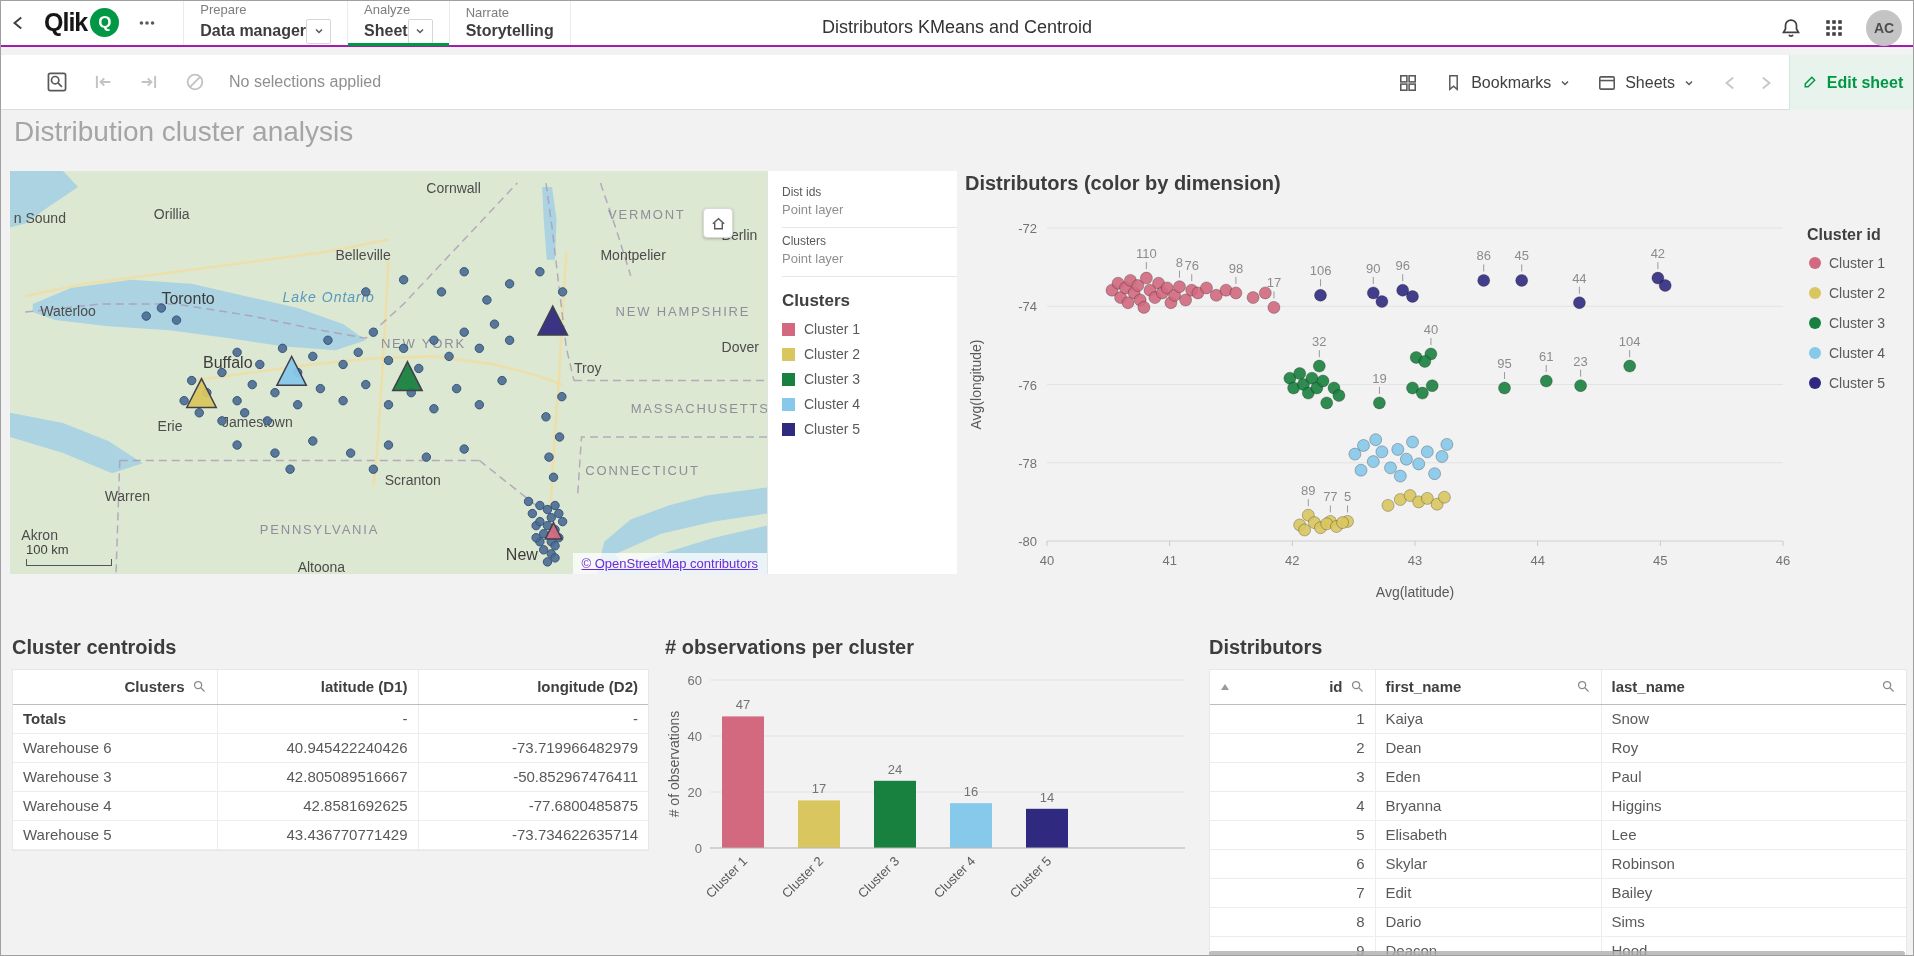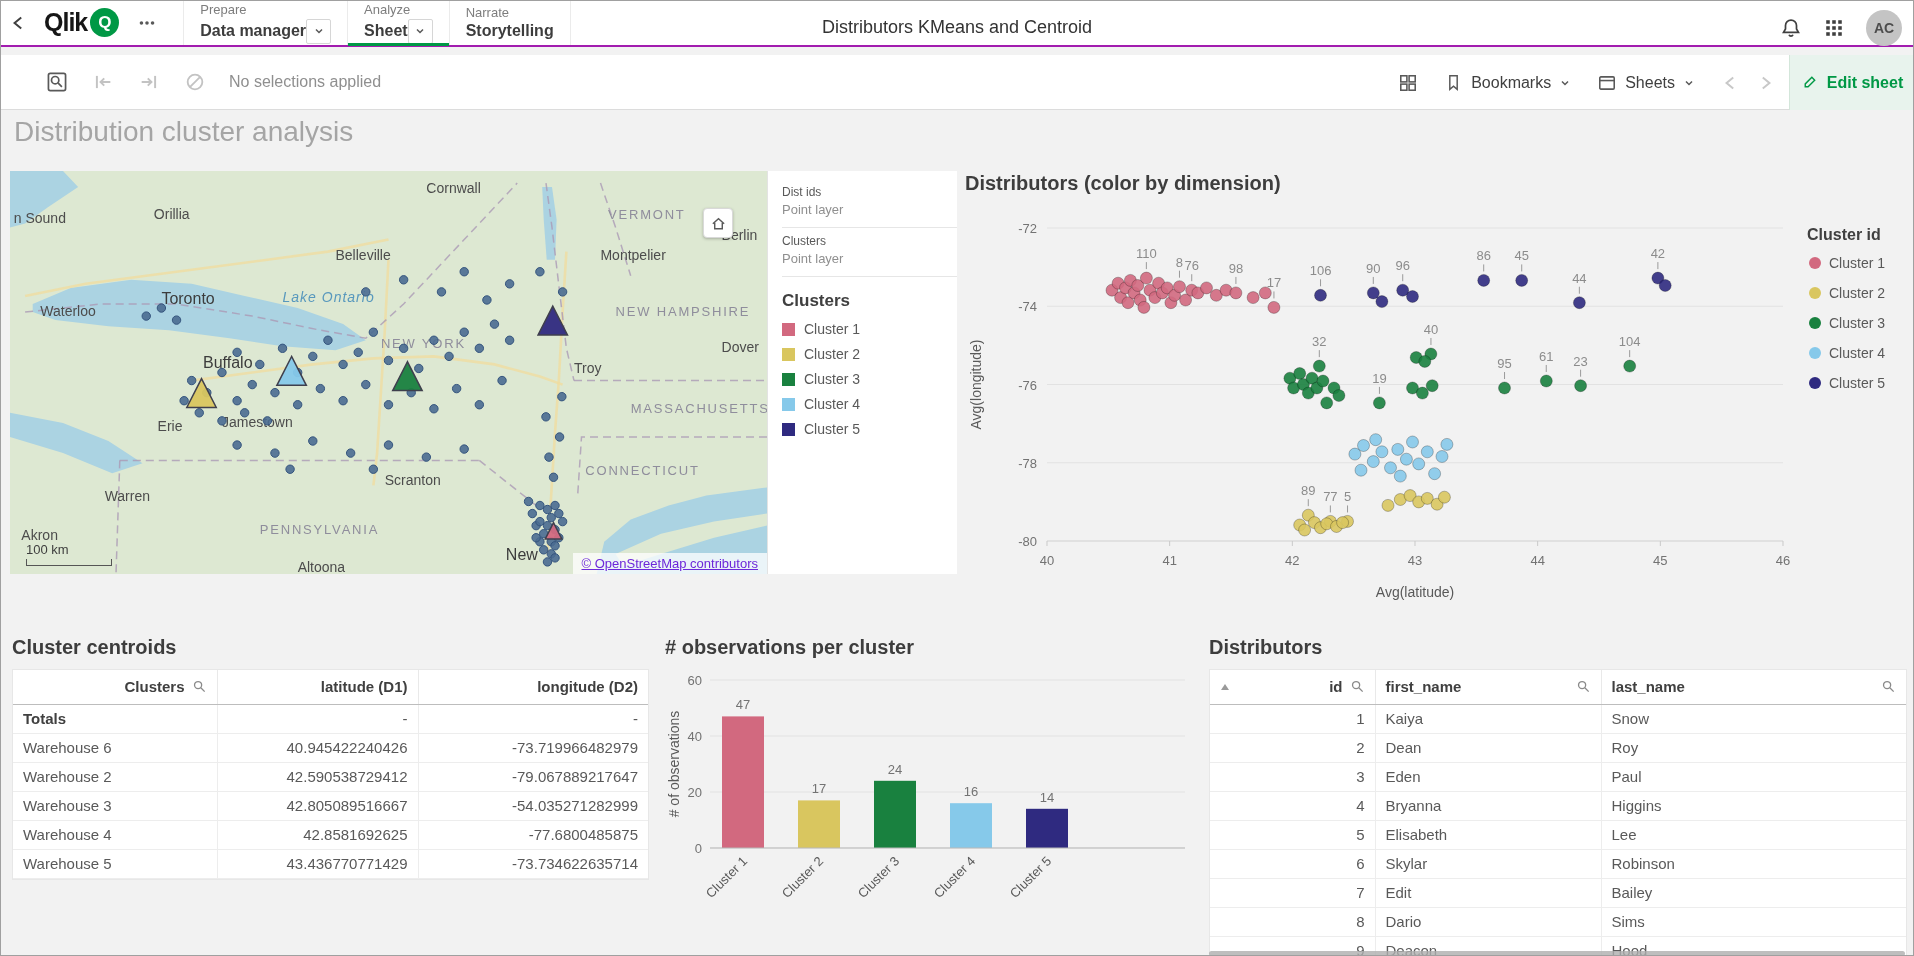--- a/index.html
+++ b/index.html
@@ -651,28 +651,23 @@
               <td class="al-left"><span class="tot-lbl">Totals</span></td>
               <td class="al-right">-</td>
               <td class="al-right">-</td>
             </tr>
             <tr>
               <td class="al-left">Warehouse 6</td>
               <td class="al-right">40.945422240426</td>
               <td class="al-right">-73.719966482979</td>
             </tr>
             <tr>
-              <td class="al-left">Warehouse 2</td>
-              <td class="al-right">42.590538729412</td>
-              <td class="al-right">-79.067889217647</td>
-            </tr>
-            <tr>
               <td class="al-left">Warehouse 3</td>
               <td class="al-right">42.805089516667</td>
-              <td class="al-right">-54.035271282999</td>
+              <td class="al-right">-50.852967476411</td>
             </tr>
             <tr>
               <td class="al-left">Warehouse 4</td>
               <td class="al-right">42.8581692625</td>
               <td class="al-right">-77.6800485875</td>
             </tr>
             <tr>
               <td class="al-left">Warehouse 5</td>
               <td class="al-right">43.436770771429</td>
               <td class="al-right">-73.734622635714</td>

